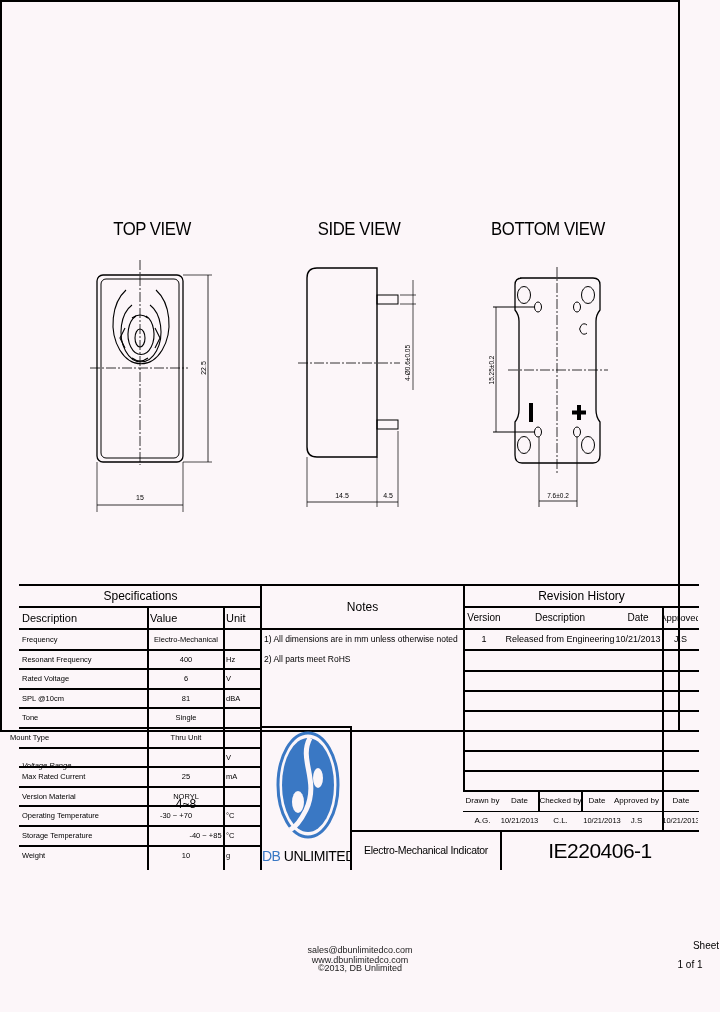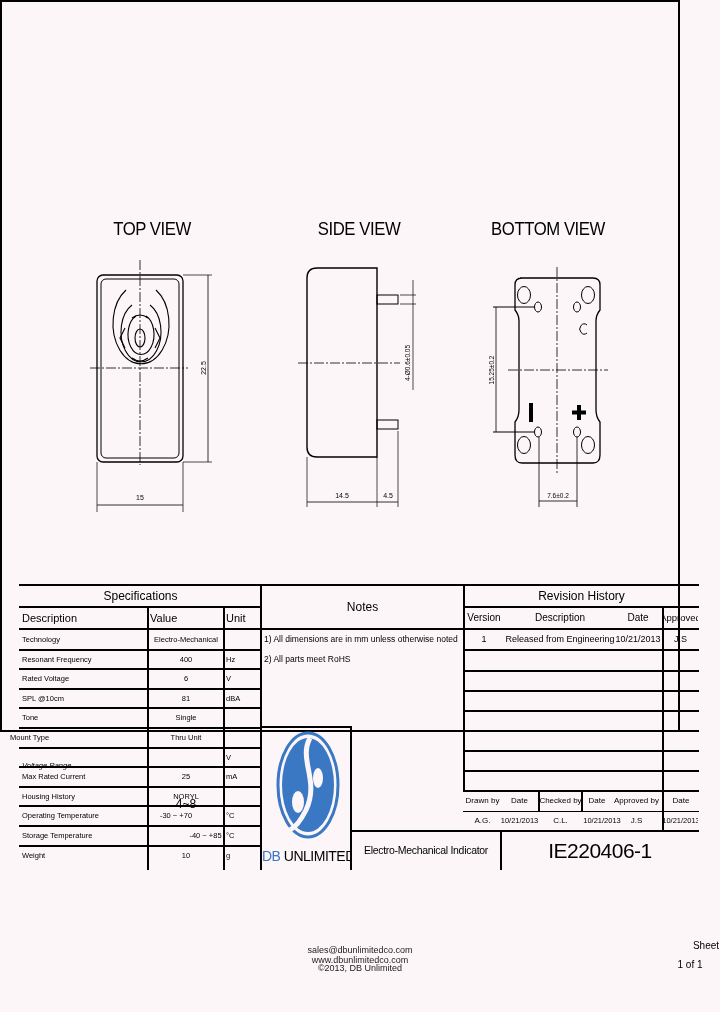--- a/index.html
+++ b/index.html
@@ -103,21 +103,21 @@
 <div class="hline" style="left:19px;top:606px;width:243px;"></div>
 <div class="cell hdr" style="left:22px;top:608px;width:126px;height:20px;">Description</div>
 <div class="cell hdr" style="left:150px;top:608px;width:74px;height:20px;">Value</div>
 <div class="cell hdr" style="left:226px;top:608px;width:35px;height:20px;">Unit</div>
 <div class="hline" style="left:19px;top:628px;width:445px;"></div>
 <div class="vline" style="left:147px;top:606px;height:264px;"></div>
 <div class="vline" style="left:223px;top:606px;height:264px;"></div>
 <div class="vline" style="left:260px;top:584px;height:286px;"></div>
 
 <div id="spec-rows">
-    <div class="cell" style="left: 22px; top: 630px; width: 124px; height: 19.6px; font-size: 7.5px;">Technology</div>
+    <div class="cell" style="left: 22px; top: 630px; width: 124px; height: 19.6px; font-size: 7.5px;">Frequency</div>
     <div class="cell c" style="left: 150px; top: 630px; width: 72px; height: 19.6px; font-size: 7.5px;">Electro-Mechanical</div>
     <div class="cell" style="left: 226px; top: 630px; width: 34px; height: 19.6px; font-size: 7.5px;"></div>
     <div class="cell" style="left: 22px; top: 649.6px; width: 124px; height: 19.6px; font-size: 7.5px;">Resonant Frequency</div>
     <div class="cell c" style="left: 150px; top: 649.6px; width: 72px; height: 19.6px; font-size: 7.5px;">400</div>
     <div class="cell" style="left: 226px; top: 649.6px; width: 34px; height: 19.6px; font-size: 7.5px;">Hz</div>
     <div class="hline" style="left: 19px; top: 648.6px; width: 243px;"></div>
     <div class="cell" style="left: 22px; top: 669.2px; width: 124px; height: 19.6px; font-size: 7.5px;">Rated Voltage</div>
     <div class="cell c" style="left: 150px; top: 669.2px; width: 72px; height: 19.6px; font-size: 7.5px;">6</div>
     <div class="cell" style="left: 226px; top: 669.2px; width: 34px; height: 19.6px; font-size: 7.5px;">V</div>
     <div class="hline" style="left: 19px; top: 668.2px; width: 243px;"></div>
@@ -134,21 +134,21 @@
     <div class="cell" style="left: 226px; top: 728px; width: 34px; height: 19.6px; font-size: 7.5px;"></div>
     <div class="hline" style="left: 19px; top: 727px; width: 243px;"></div>
     <div class="cell" style="left: 22px; top: 747.6px; width: 124px; height: 37px; font-size: 7.5px; font-style: italic;">Voltage Range</div>
     <div class="cell c" style="left: 150px; top: 747.6px; width: 72px; height: 16px; font-size: 12px; margin-top: 48px;">4~8</div>
     <div class="cell" style="left: 226px; top: 747.6px; width: 34px; height: 19.6px; font-size: 7.5px;">V</div>
     <div class="hline" style="left: 19px; top: 746.6px; width: 243px;"></div>
     <div class="cell" style="left: 22px; top: 767.2px; width: 124px; height: 19.6px; font-size: 7.5px;">Max Rated Current</div>
     <div class="cell c" style="left: 150px; top: 767.2px; width: 72px; height: 19.6px; font-size: 7.5px;">25</div>
     <div class="cell" style="left: 226px; top: 767.2px; width: 34px; height: 19.6px; font-size: 7.5px;">mA</div>
     <div class="hline" style="left: 19px; top: 766.2px; width: 243px;"></div>
-    <div class="cell" style="left: 22px; top: 786.8px; width: 124px; height: 19.6px; font-size: 7.5px;">Housing History</div>
+    <div class="cell" style="left: 22px; top: 786.8px; width: 124px; height: 19.6px; font-size: 7.5px;">Version Material</div>
     <div class="cell c" style="left: 150px; top: 786.8px; width: 72px; height: 19.6px; font-size: 7.5px;">NORYL</div>
     <div class="cell" style="left: 226px; top: 786.8px; width: 34px; height: 19.6px; font-size: 7.5px;"></div>
     <div class="hline" style="left: 19px; top: 785.8px; width: 243px;"></div>
     <div class="cell" style="left: 22px; top: 806.4px; width: 124px; height: 19.6px; font-size: 7.5px;">Operating Temperature</div>
     <div class="cell c" style="left: 150px; top: 806.4px; width: 52px; height: 19.6px; font-size: 7.5px;">-30 ~ +70</div>
     <div class="cell" style="left: 226px; top: 806.4px; width: 34px; height: 19.6px; font-size: 7.5px;">°C</div>
     <div class="hline" style="left: 19px; top: 805.4px; width: 243px;"></div>
     <div class="cell" style="left: 22px; top: 826px; width: 124px; height: 19.6px; font-size: 7.5px;">Storage Temperature</div>
     <div class="cell c" style="left: 150px; top: 826px; width: 72px; height: 19.6px; font-size: 7.5px; padding-left: 39px;">-40 ~ +85</div>
     <div class="cell" style="left: 226px; top: 826px; width: 34px; height: 19.6px; font-size: 7.5px;">°C</div>

